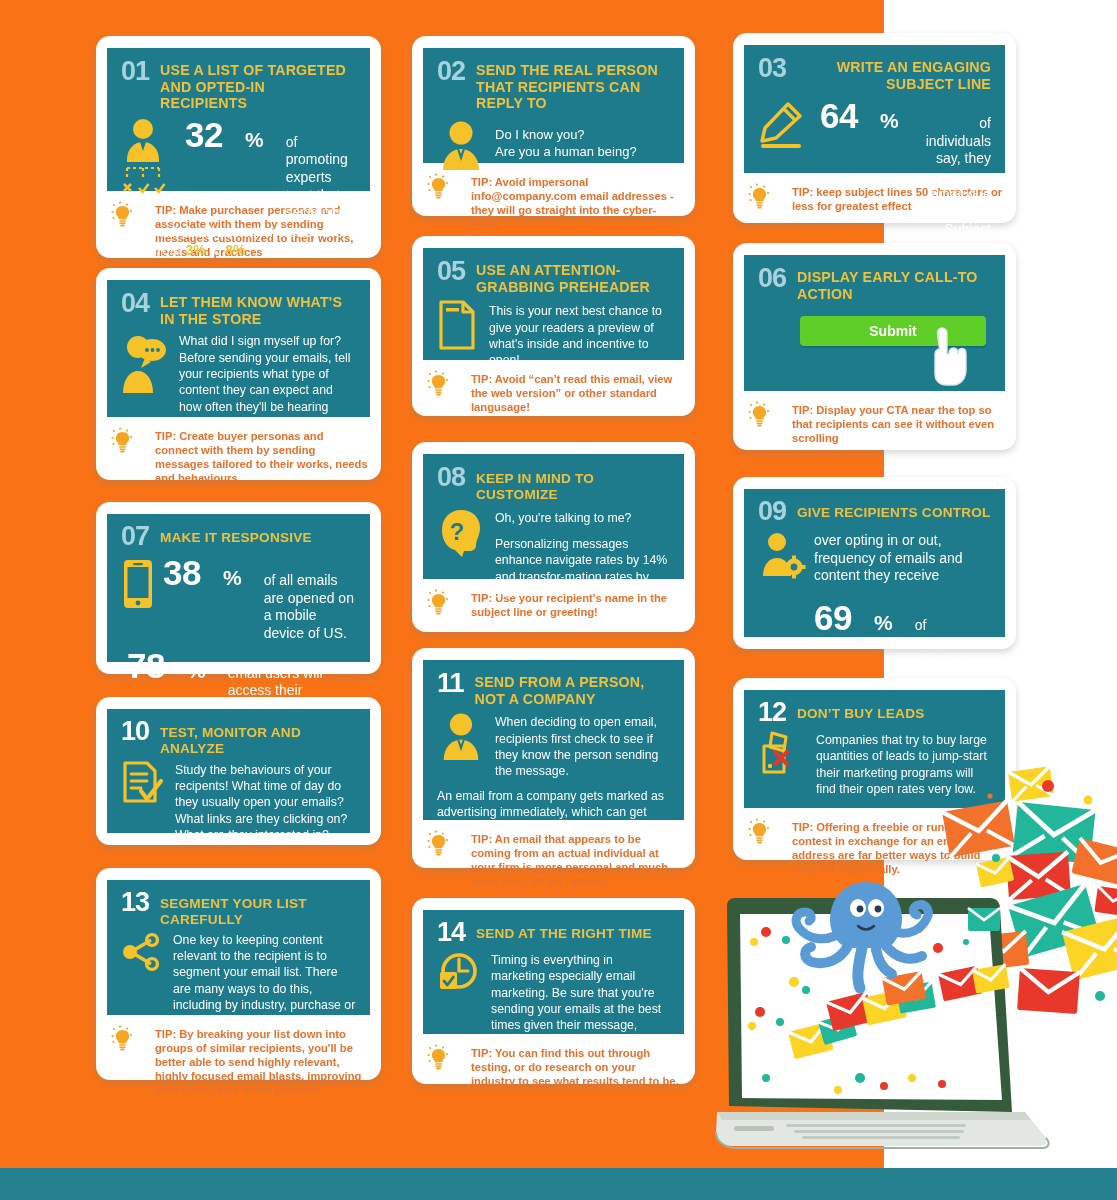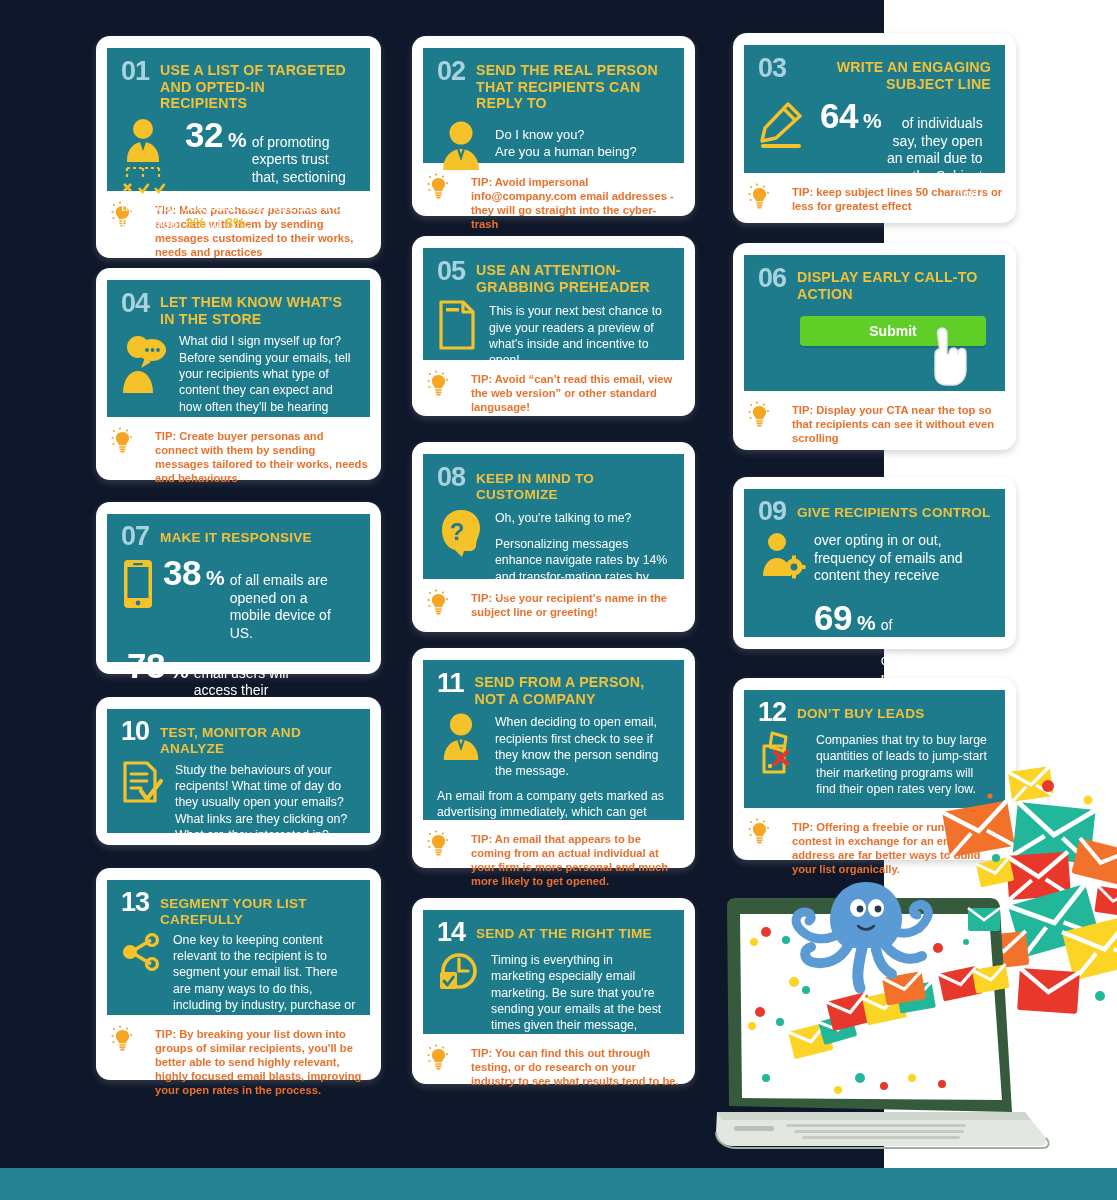--- a/index.html
+++ b/index.html
@@ -2,21 +2,21 @@
 <html><head>
 <meta charset="utf-8">
 <style>
   * { box-sizing: border-box; margin: 0; padding: 0; }
   html, body {
     width: 1117px; height: 1200px;
     background: #ffffff;
     font-family: "Liberation Sans", sans-serif;
     overflow: hidden;
   }
-  #page { position: relative; width: 884px; height: 1200px; background:#0f172a; }
+  #page { position: relative; width: 884px; height: 1200px; background:#f97316; }
 
   
   .bottom-bar {
     position: absolute; left: 0; bottom: 0; width: 1117px; height: 32px;
     background: #25808f;
   }
 
   
   .card {
     position: absolute;
@@ -40,21 +40,21 @@
     color: #f0c13c; font-size: 14.2px; font-weight: bold; line-height: 1.17;
     letter-spacing: .2px; text-transform: uppercase; padding-top: 2px;
   }
   .body { color:#ffffff; font-size:12.3px; line-height:1.33; }
 
   .row { display:flex; gap:10px; margin-top: 10px; align-items: flex-start; }
   .icon-col { flex: 0 0 auto; }
   .txt-col { flex: 1 1 auto; }
 
   .stat {
-    display:flex; align-items: baseline; gap:5px;
+    display:flex; align-items: baseline; gap:22px;
   }
   .big {
     color:#ffffff; font-size: 35px; font-weight: bold; line-height: .95; letter-spacing:-.5px;
   }
   .pct { color:#ffffff; font-size: 21px; font-weight: bold; }
   .small { color:#ffffff; font-size: 14px; line-height:1.26; }
   .hl { color:#f0c13c; font-weight:bold; }
 
   
   .tip { display:flex; gap:20px; align-items:flex-start; margin: 10px 2px 2px 4px; }

